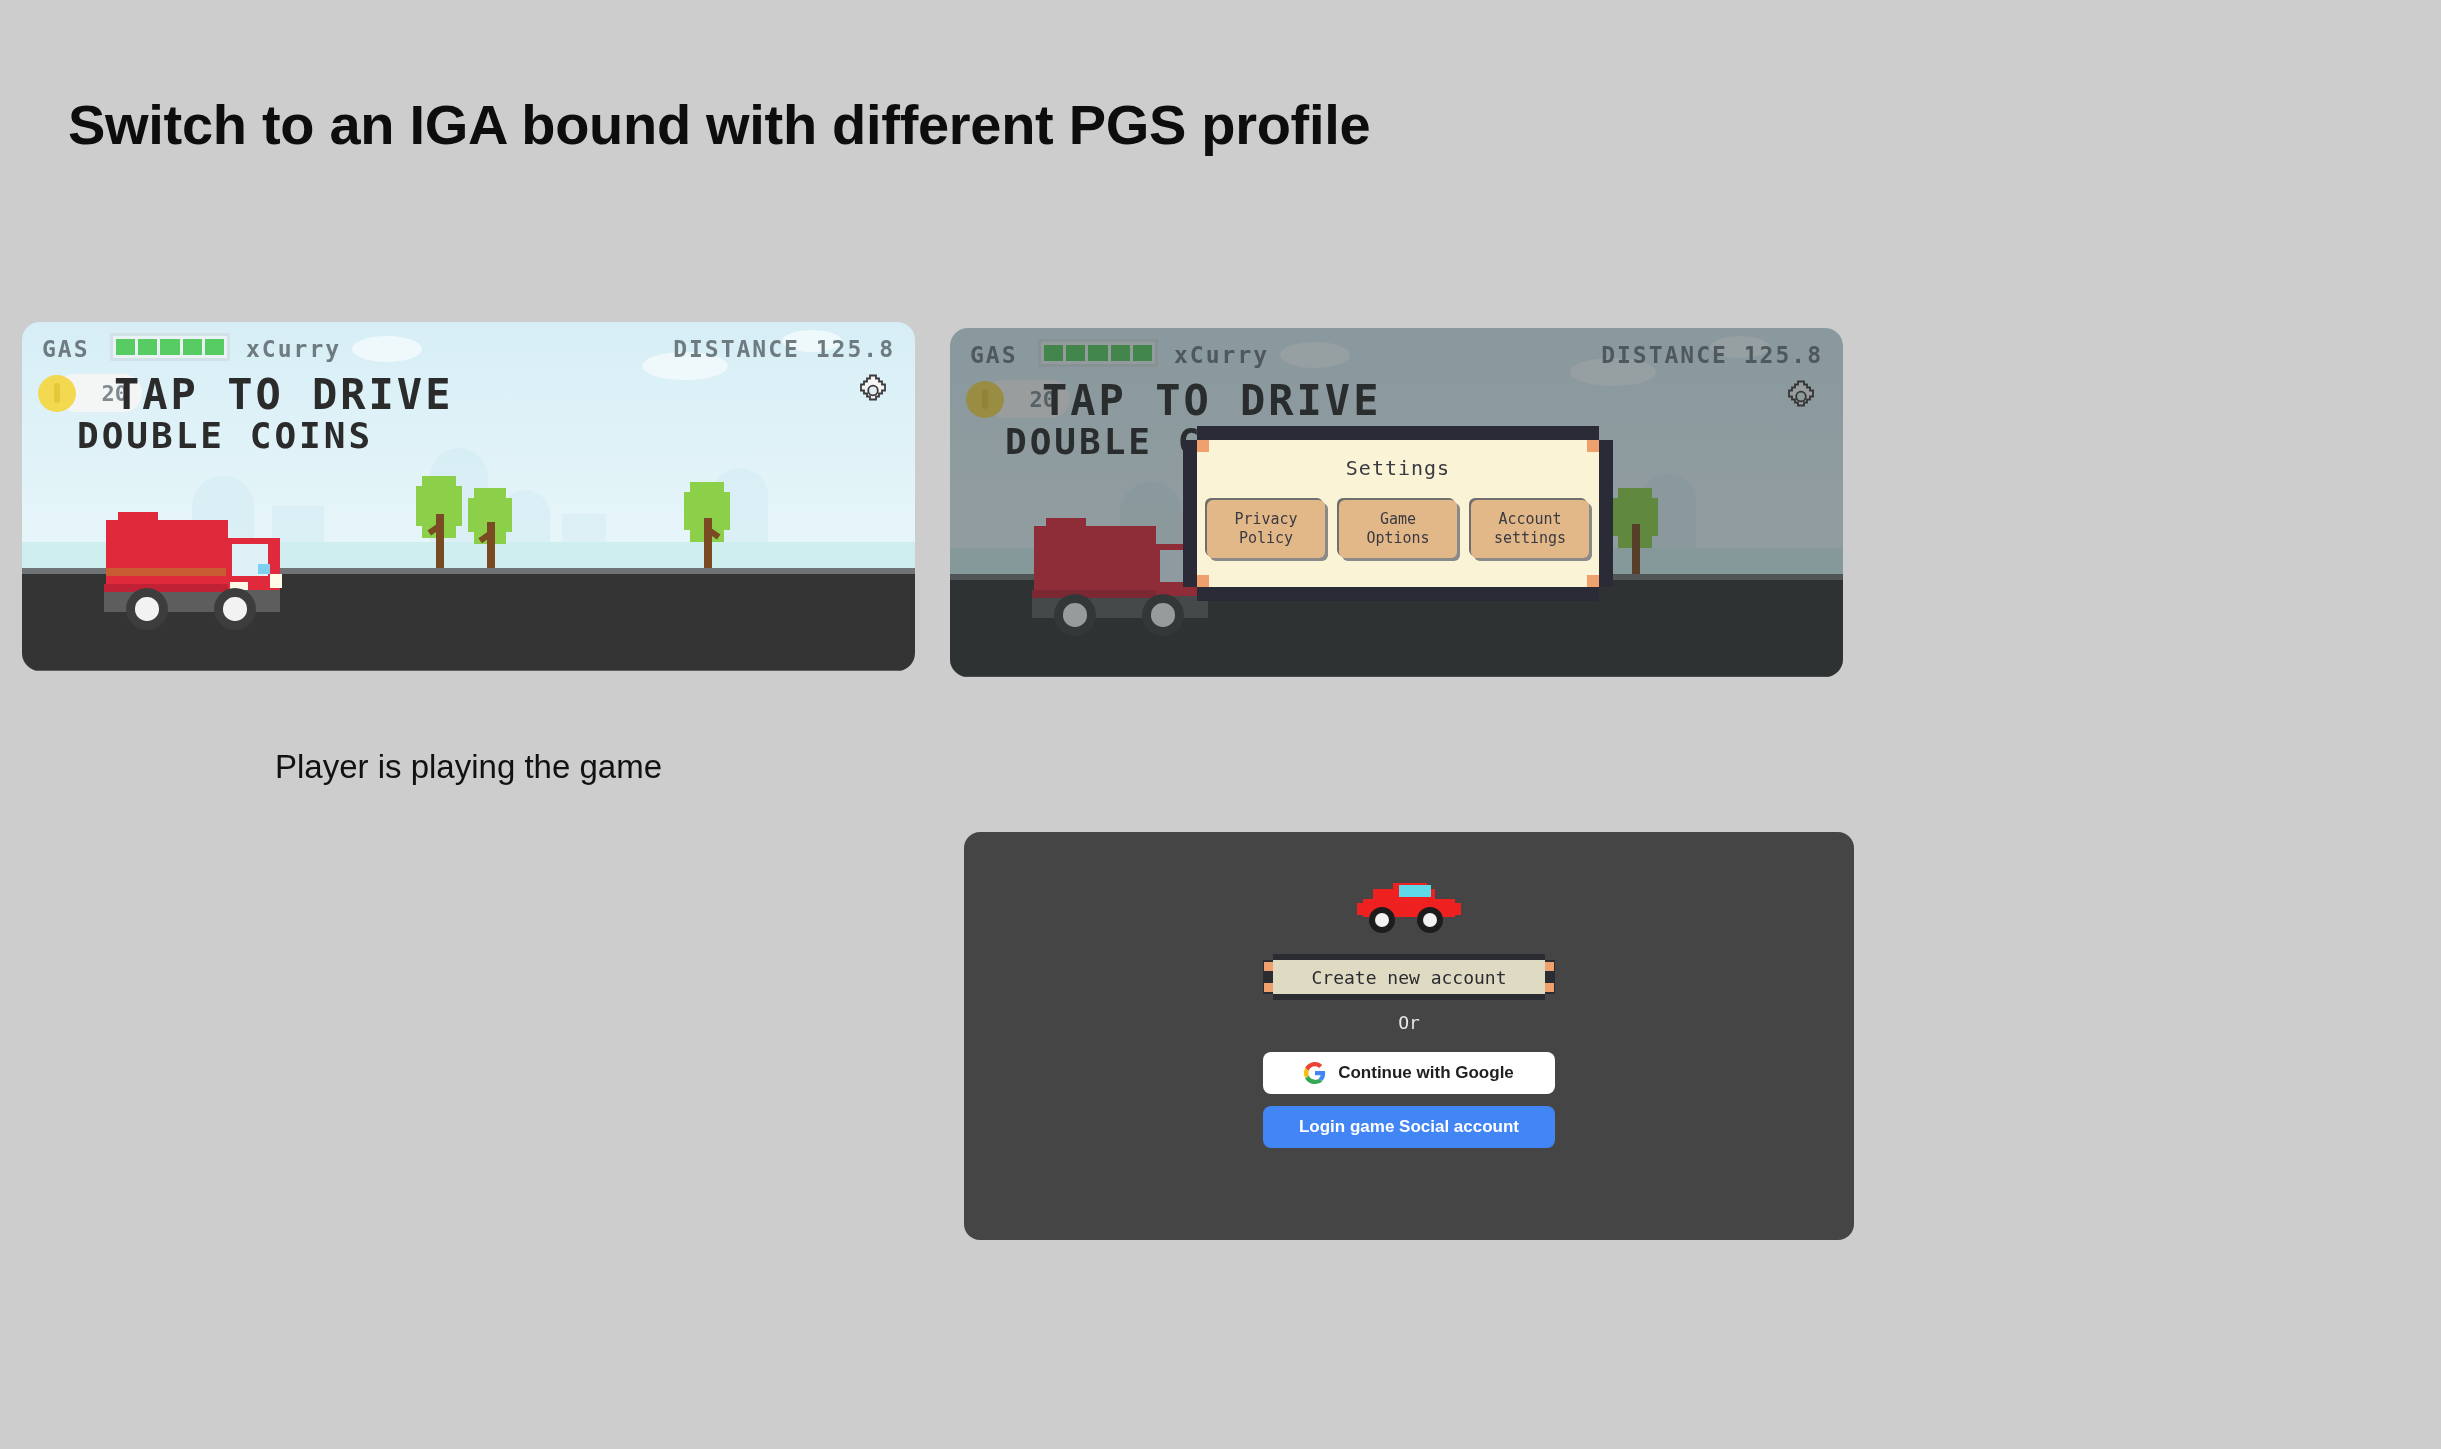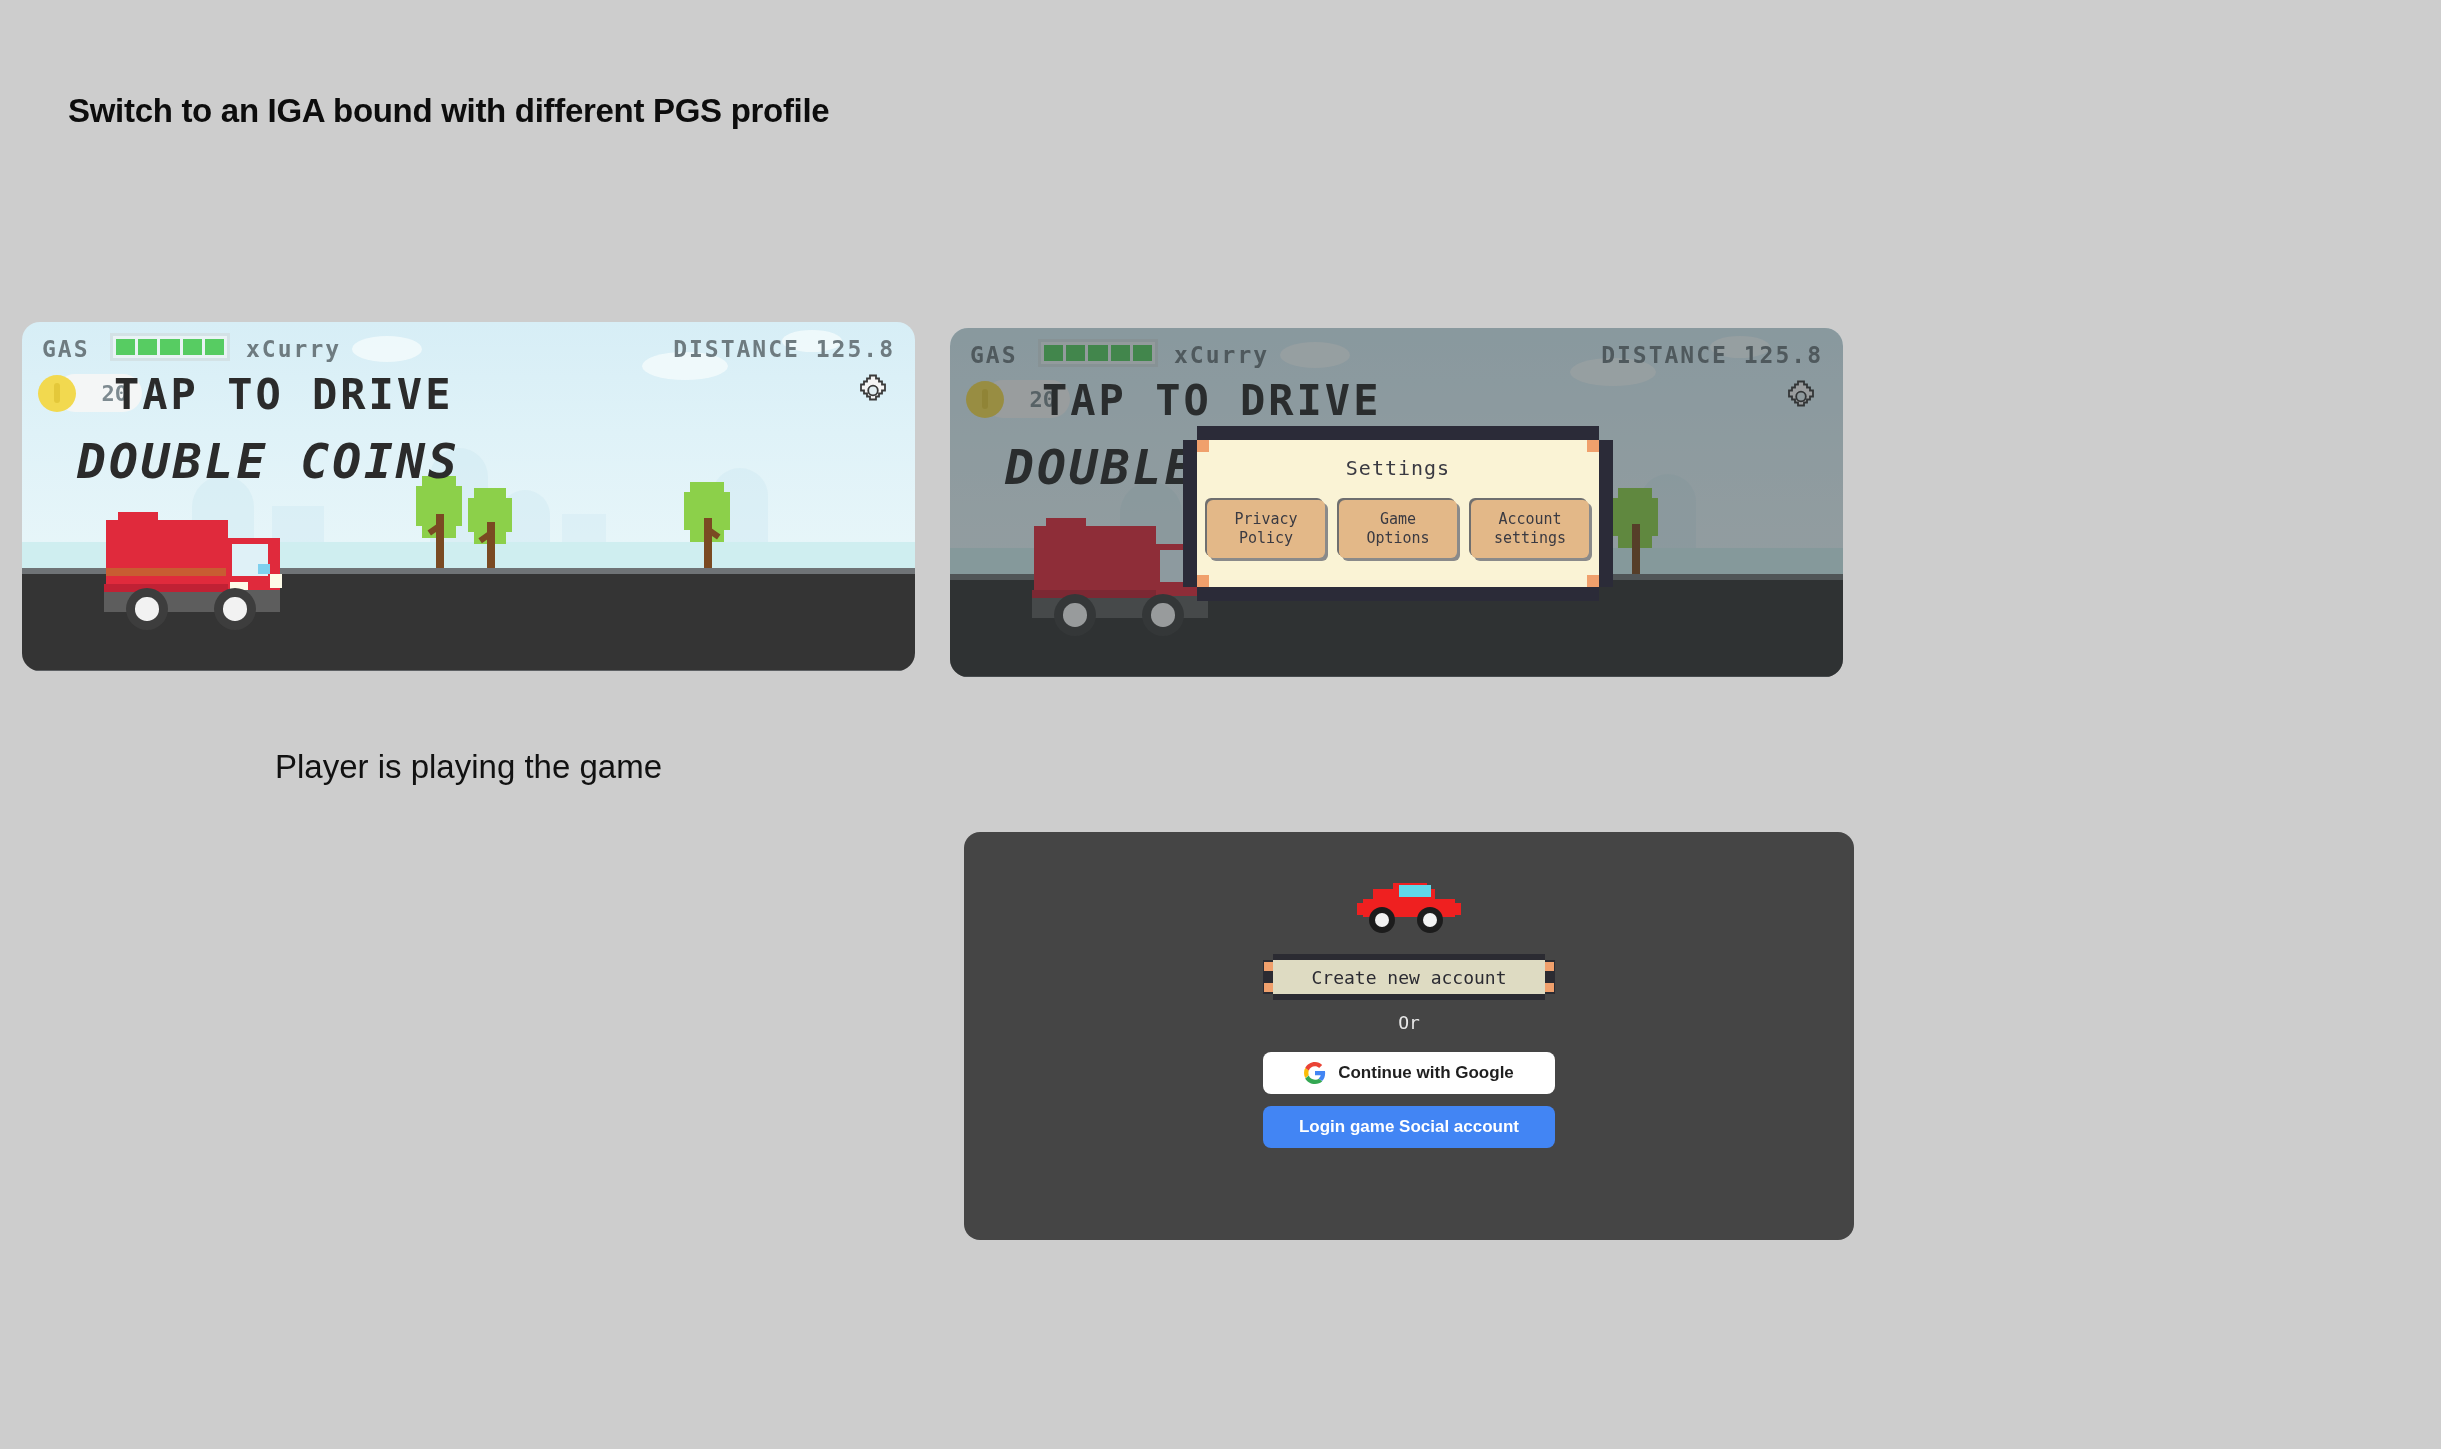--- a/index.html
+++ b/index.html
@@ -7,21 +7,21 @@
     width: 2441px; height: 1449px;
     background: #cdcdcd;
     font-family: "Liberation Sans", sans-serif;
     overflow: hidden;
   }
   .page { position: relative; width: 2441px; height: 1449px; background: #cdcdcd; }
 
   
   .title {
     position: absolute; left: 68px; top: 92px;
-    font-size: 33px; font-weight: bold; color: #0d0d0d;
+    font-size: 56px; font-weight: bold; color: #0d0d0d;
     letter-spacing: -0.3px; white-space: nowrap;
   }
 
   
   .panel {
     position: absolute; border-radius: 18px; overflow: hidden;
   }
   .panel-game { width: 893px; height: 349px; }
   #panel1 { left: 22px; top: 322px; }
   #panel2 { left: 950px; top: 328px; }
@@ -137,23 +137,23 @@
   .coin-badge .coin::after {
     content:""; position:absolute; left:16px; top:8px; width:6px; height:20px;
     background:#e4c83a; border-radius:3px;
   }
   .tap {
     position: absolute; left: 92px; top: 52px;
     font-family: "DejaVu Sans Mono", monospace; font-size: 42px; font-weight: bold;
     color: #2b2b2b; letter-spacing: 3px; line-height: 1.0;
   }
   .dbl {
-    position: absolute; left: 55px; top: 115px;
-    font-family: "DejaVu Sans Mono", monospace; font-size: 48px; font-weight: bold;
-    color: #2b2b2b; letter-spacing: 3px; line-height: 1.0; font-style: italic;
+    position: absolute; left: 55px; top: 96px;
+    font-family: "DejaVu Sans Mono", monospace; font-size: 36px; font-weight: bold;
+    color: #2b2b2b; letter-spacing: 3px; line-height: 1.0;
   }
   .gear {
     position: absolute; right: 24px; top: 52px; width: 36px; height: 36px;
     cursor: pointer;
   }
 
   
   .navbar {
     position: absolute; left: 0; right: 0; top: 381px; bottom: 0;
     display: flex; align-items: center;

